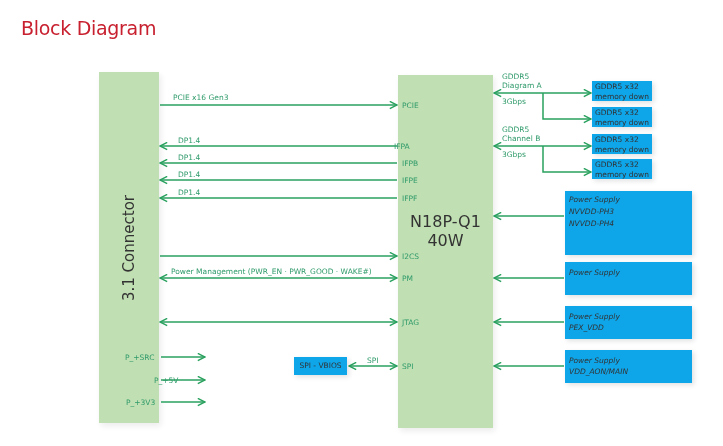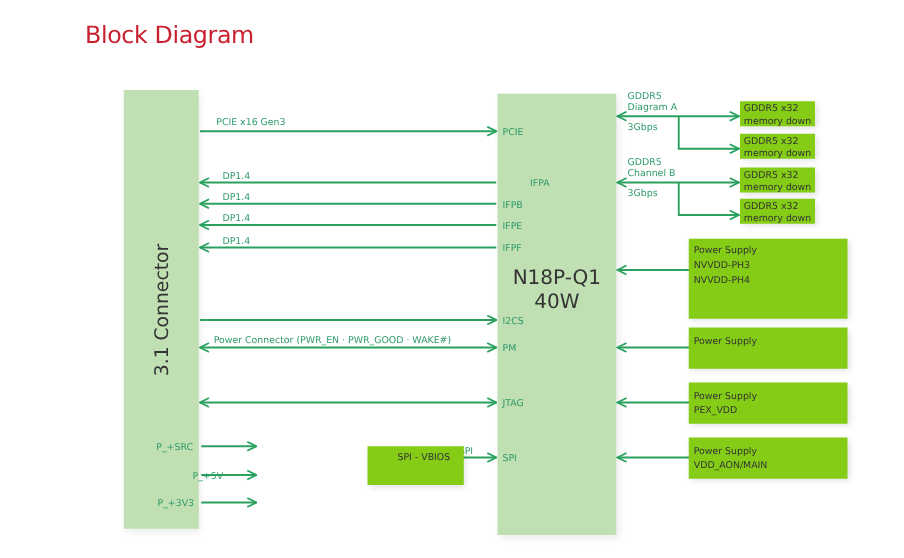--- a/index.html
+++ b/index.html
@@ -1,27 +1,27 @@
 <!DOCTYPE html>
 <html><head>
 <meta charset="utf-8">
 <style>
   html, body { margin:0; padding:0; background:#ffffff; }
   body { width:723px; height:446px; position:relative; overflow:hidden; font-family:"DejaVu Sans", sans-serif; }
-  .title { position:absolute; left:21px; top:17px; font-size:19px; color:#c8202f; font-family:"DejaVu Sans", sans-serif; letter-spacing:-0.3px;margin-left:47px; }
+  .title { position:absolute; left:21px; top:17px; font-size:19px; color:#c8202f; font-family:"DejaVu Sans", sans-serif; letter-spacing:-0.3px; }
   svg.wires { position:absolute; left:0; top:0; }
   .block { position:absolute; background:#c0dfb2; box-shadow:2px 3px 6px rgba(0,0,0,0.08); }
   .conn-label { position:absolute; left:99px; top:72px; width:60px; height:351px; display:flex; align-items:center; justify-content:center; }
   .conn-label span { transform:rotate(-90deg); white-space:nowrap; font-size:15px; color:#333; }
   .chip-label { position:absolute; left:398px; top:212px; width:95px; text-align:center; font-size:16px; color:#333; line-height:19px; }
   .sig { position:absolute; font-size:7.5px; color:#2e9a6a; white-space:nowrap; }
   .pin { position:absolute; font-size:7.5px; color:#2e9a6a; white-space:nowrap; }
-  .box { position:absolute; background:#84cc16; box-shadow:2px 2px 5px rgba(0,0,0,0.12); font-size:7.5px; color:#333; line-height:11px; }
+  .box { position:absolute; background:#0ea5e9; box-shadow:2px 2px 5px rgba(0,0,0,0.12); font-size:7.5px; color:#333; line-height:11px; }
   .mem { left:592px; width:60px; height:20px; padding:0 0 0 3px; box-sizing:border-box; line-height:9.5px; padding-top:1px; }
-  .pwr { left:551px; width:127px; padding:3px 0 0 4px; box-sizing:border-box; line-height:12px; }
+  .pwr { left:565px; width:127px; padding:3px 0 0 4px; box-sizing:border-box; line-height:12px;font-style:italic; }
 </style>
 </head>
 <body>
 
 <div class="title">Block Diagram</div>
 
 <div class="block" style="left:99px;top:72px;width:60px;height:351px;"></div>
 <div class="conn-label">
     <span>3.1 Connector</span>
   </div>
@@ -63,25 +63,25 @@
     <line x1="564" y1="322" x2="494" y2="322" marker-end="url(#ah)"></line>
     <line x1="564" y1="366" x2="494" y2="366" marker-end="url(#ah)"></line>
   </g>
 </svg>
 
 <div class="sig" style="left:173px;top:93px;">PCIE x16 Gen3</div>
 <div class="sig" style="left:178px;top:136px;">DP1.4</div>
 <div class="sig" style="left:178px;top:153px;">DP1.4</div>
 <div class="sig" style="left:178px;top:170px;">DP1.4</div>
 <div class="sig" style="left:178px;top:188px;">DP1.4</div>
-<div class="sig" style="left:171px;top:267px;">Power Connector (PWR_EN  ·  PWR_GOOD  · WAKE#)</div>
+<div class="sig" style="left:171px;top:267px;">Power Management (PWR_EN  ·  PWR_GOOD  · WAKE#)</div>
 <div class="sig" style="left:367px;top:356px;">SPI</div>
 
 <div class="pin" style="left:402px;top:101px;">PCIE</div>
-<div class="pin" style="left:424px;top:142px;">IFPA</div>
+<div class="pin" style="left:394px;top:142px;">IFPA</div>
 <div class="pin" style="left:402px;top:159px;">IFPB</div>
 <div class="pin" style="left:402px;top:176px;">IFPE</div>
 <div class="pin" style="left:402px;top:194px;">IFPF</div>
 <div class="pin" style="left:402px;top:252px;">I2CS</div>
 <div class="pin" style="left:402px;top:274px;">PM</div>
 <div class="pin" style="left:402px;top:318px;text-align:center;">JTAG</div>
 <div class="pin" style="left:402px;top:362px;">SPI</div>
 
 <div class="pin" style="left:125px;top:353px;">P_+SRC</div>
 <div class="pin" style="left:130px;top:376px;padding-left:24px;">P_+5V</div>
@@ -108,21 +108,21 @@
 </div>
 <div class="box mem" style="top:134px;">
   <div>GDDR5 x32</div>
     <div>memory down</div>
 </div>
 <div class="box mem" style="top:159px;">
   <div>GDDR5 x32</div>
     <div>memory down</div>
 </div>
 
-<div class="box" style="left:294px;top:357px;width:53px;height:31px;line-height:18px;text-align:left;padding-left:24px;">SPI - VBIOS</div>
+<div class="box" style="left:294px;top:357px;width:53px;height:18px;line-height:18px;text-align:center;">SPI - VBIOS</div>
 
 <div class="box pwr" style="top:191px;height:64px;">
   <div>Power Supply</div>
   <div>NVVDD-PH3</div>
   <div>NVVDD-PH4</div>
 </div>
 <div class="box pwr" style="top:262px;height:33px;padding-top:5px;line-height:11px;">
   <div>Power Supply</div>
 </div>
 <div class="box pwr" style="top:306px;height:33px;padding-top:5px;line-height:11px;">

